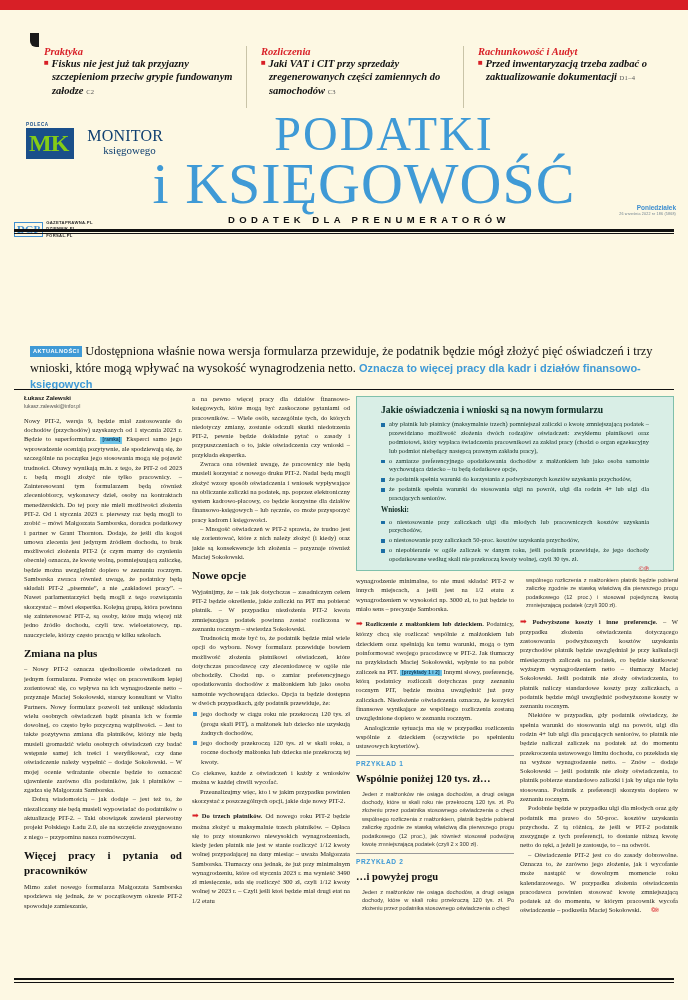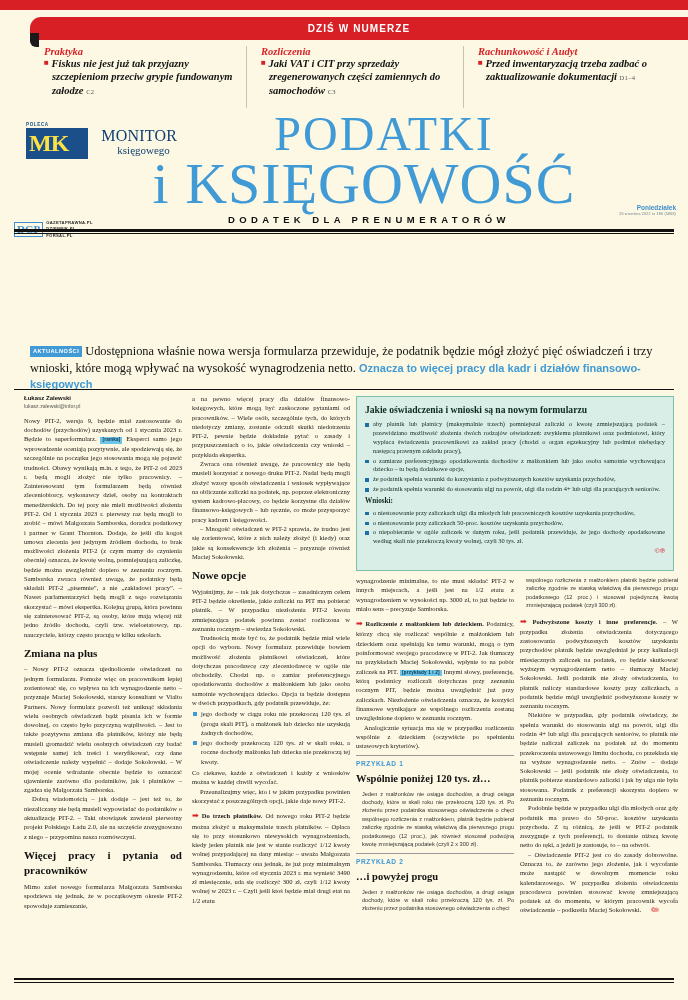--- a/index.html
+++ b/index.html
@@ -46,22 +46,22 @@
   }
   .teaser-bullet { color: #d81f26; font-style: normal; font-size: 8px; vertical-align: 2px; }
   .teaser-ref { font-size: 6.5px; color: #555; font-style: normal; font-weight: normal; letter-spacing: .3px; }
 
   
   .masthead { position: absolute; left: 0; top: 112px; width: 688px; height: 118px; }
   .mk-logo { position: absolute; left: 26px; top: 10px; width: 150px; }
   .mk-poleca { font-family: "Liberation Sans", sans-serif; font-size: 4.6px; font-weight: bold; letter-spacing: .6px; color: #1a4f8a; margin-bottom: 1px; }
   .mk-row { display: flex; align-items: flex-start; }
   .mk-mark {
-    background: #1a4f8a; color: #fde047; font-family: "Liberation Serif", serif;
-    font-weight: bold; font-size: 24px; line-height: 1; padding: 3px 20px 4px 3px; letter-spacing: -1px;
+    background: #1a4f8a; color: #84cc16; font-family: "Liberation Serif", serif;
+    font-weight: bold; font-size: 24px; line-height: 1; padding: 3px 6px 4px 3px; letter-spacing: -1px;
   }
   .mk-words { margin-left: 13px; }
   .mk-monitor { font-family: "Liberation Serif", serif; font-size: 16px; color: #0f3f70; letter-spacing: .2px; line-height: 1; }
   .mk-ksiegowego { font-family: "Liberation Serif", serif; font-size: 11px; color: #0f3f70; margin-top: 1px; margin-left: 16px; line-height: 1; }
 
   .title-block { position: absolute; left: 0; top: 0; width: 688px; text-align: center; }
   .t1 {
     font-family: "Liberation Serif", serif; color: #3f9ad6;
     font-size: 48px; letter-spacing: 2px; line-height: .92; margin-left: 80px;
   }
@@ -135,21 +135,21 @@
   ul.sqlist li::before {
     content: ""; position: absolute; left: 1px; top: 3px;
     width: 4px; height: 4px; background: #3f9ad6;
   }
 
   .endmark { display:inline-block; color:#d81f26; font-family:"Liberation Sans",sans-serif; font-weight:bold; font-size:6px; letter-spacing:-1px; }
 
   
   .greenbox {
     position: absolute; left: 356px; top: 396px; width: 318px; height: 175px;
-    background: #d9eee6; border: 1px solid #7fc0ab; padding: 6px 8px;
+    background: #d9eee6; border: 1px solid #7fc0ab; padding: 6px 24px;
     font-family: "Liberation Serif", serif; font-size: 6.4px; line-height: 1.38; color: #102a21;
   }
   .greenbox h3 {
     font-family: "Liberation Serif", serif; font-size: 9.6px; font-weight: bold;
     color: #0d2b22; margin-bottom: 4px;
   }
   .greenbox h4 { font-size: 7.2px; font-weight: bold; margin: 3px 0 2px 0; }
   .greenbox ul { list-style: none; }
   .greenbox li { position: relative; padding-left: 8px; margin-bottom: 1px; text-align: justify; }
   .greenbox li::before { content:""; position:absolute; left:0; top:3px; width:3.5px; height:3.5px; background:#1d6fa5; }
@@ -172,25 +172,20 @@
 
   .rule-bottom1 { position: absolute; left: 14px; top: 978px; width: 660px; height: 2px; background: #111; }
   .rule-bottom2 { position: absolute; left: 14px; top: 982px; width: 660px; height: 1px; background: #111; }
 </style>
 </head>
 <body>
 
 <div class="page">
 
   <div class="topband"></div>
-  <div class="todaybar-wrap">
-    <div class="todaybar">
-      <span class="todaybar-txt">DZIŚ W NUMERZE</span>
-    </div>
-  </div>
   <div class="tab-notch"></div>
 
   <div class="teasers">
     <div class="teaser">
       <div class="teaser-cat">Praktyka</div>
       <div class="teaser-head"><span class="teaser-bullet">■</span> <span>Fiskus nie jest już tak przyjazny szczepieniom przeciw grypie fundowanym załodze</span> <span class="teaser-ref">C2</span></div>
     </div>
     <div class="teaser">
       <div class="teaser-cat">Rozliczenia</div>
       <div class="teaser-head"><span class="teaser-bullet">■</span> <span>Jaki VAT i CIT przy sprzedaży zregenerowanych części zamiennych do samochodów</span> <span class="teaser-ref">C3</span></div>

